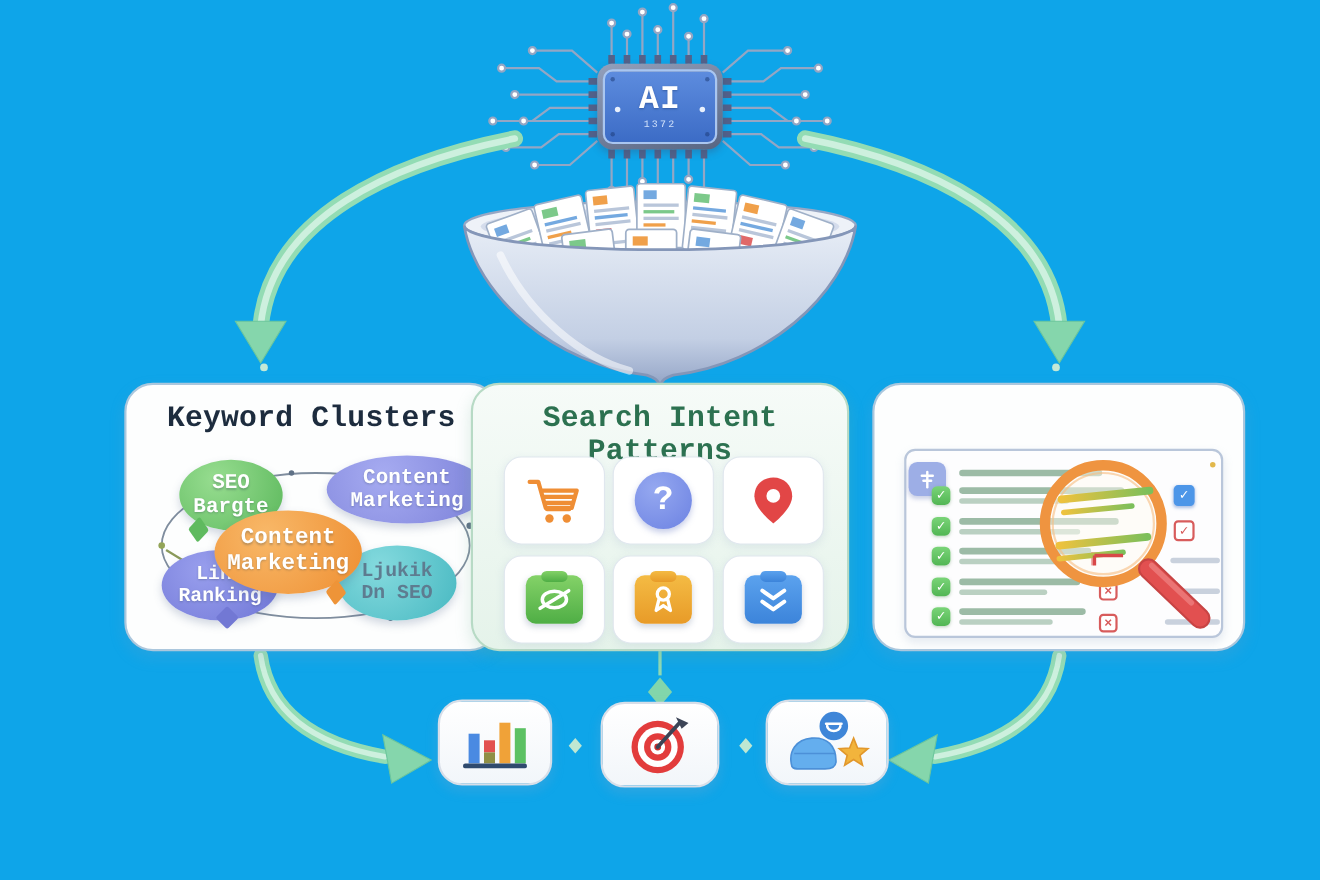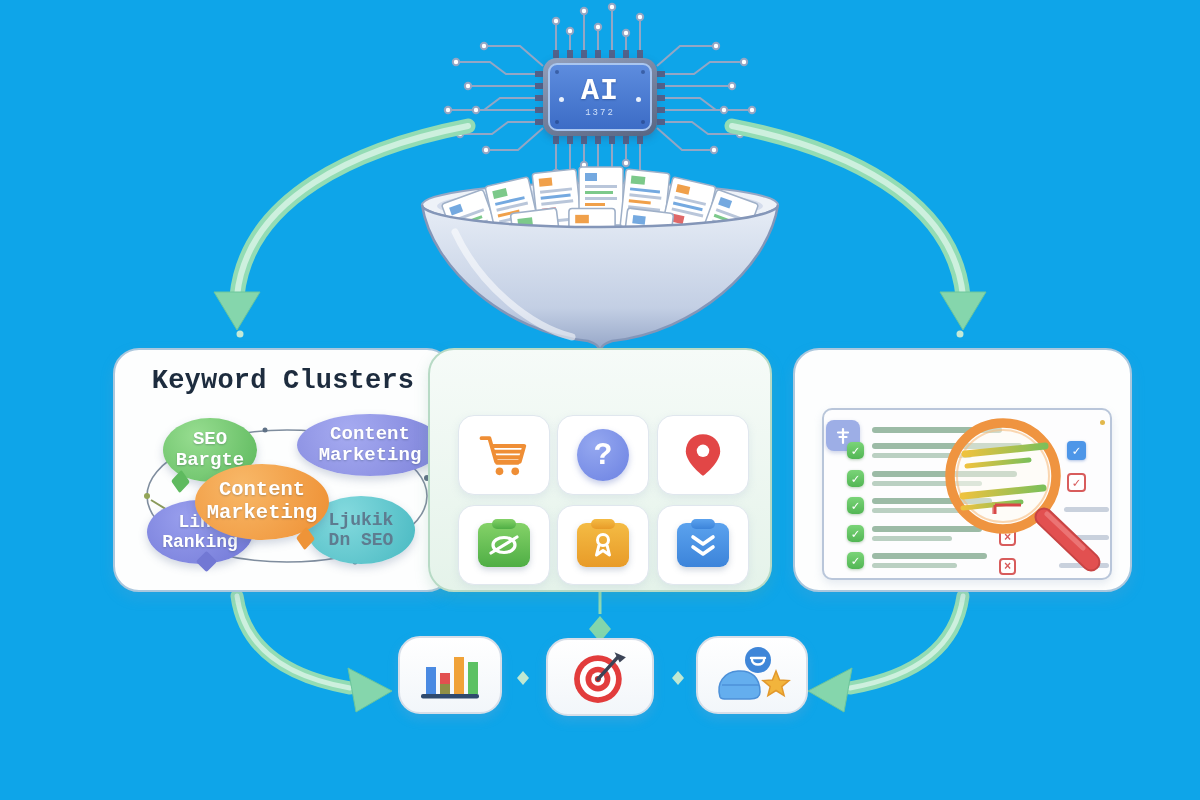--- a/index.html
+++ b/index.html
@@ -276,20 +276,21 @@
       <span>Ljukik</span>
       <span>Dn SEO</span>
     </div>
     <div class="bubble b2" style="left:80px;top:114px;width:134px;height:76px">
       <span>Content</span>
       <span>Marketing</span>
     </div>
   </div>
 
   <div class="box" id="box-center">
+    <div class="box-title">Search Intent Patterns</div>
 
     <div class="icard" style="left:28px;top:65px">
       <svg width="54" height="50" viewBox="0 0 48 44">
         <g fill="none" stroke="#ef8e35" stroke-width="3.4" stroke-linecap="round" stroke-linejoin="round">
           <path d="M4 7 h7 l6 21 h21 l4 -14 H13"></path>
           <path d="M15 19 h25 M16.5 24 h22 M18 29 h18"></path>
         </g>
         <circle cx="20" cy="36.5" r="3.4" fill="#ef8e35"></circle>
           <circle cx="34" cy="36.5" r="3.4" fill="#ef8e35"></circle>
       </svg>

